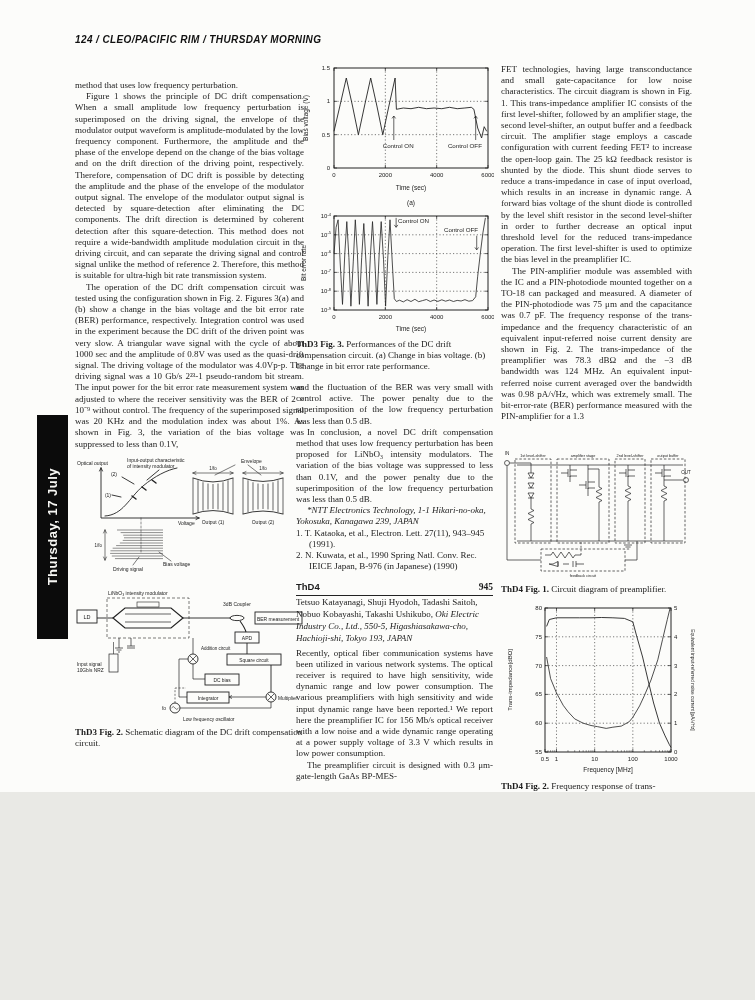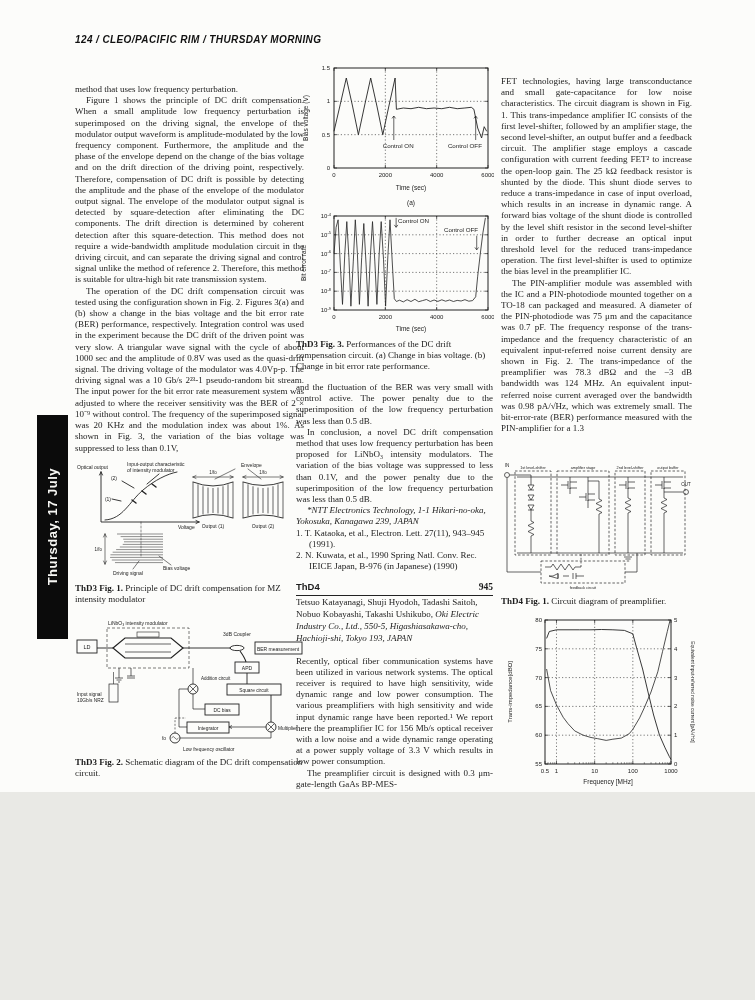--- a/index.html
+++ b/index.html
@@ -5,25 +5,25 @@
   html,body{margin:0;padding:0;background:#e9e9e5;}
   .page{position:relative;width:755px;height:792px;margin:0 auto;background:#fcfcfa;
         font-family:"Liberation Serif",serif;color:#1c1c1c;overflow:hidden;}
   .header{position:absolute;left:75px;top:34px;width:500px;
           font:italic bold 10px "Liberation Sans",sans-serif;letter-spacing:.4px;color:#111;}
   .daytab{position:absolute;left:37px;top:415px;width:31px;height:224px;background:#0b0b0b;
           display:flex;align-items:center;justify-content:center;}
   .daytab span{writing-mode:vertical-rl;transform:rotate(180deg);color:#f6f6f3;
           font:bold 13px "Liberation Sans",sans-serif;letter-spacing:.5px;white-space:nowrap;}
   .col{position:absolute;font-size:9px;line-height:11.2px;text-align:justify;}
-  #col1{left:75px;top:72px;width:229px;}
+  #col1{left:75px;top:80px;width:229px;}
   #col2{left:296px;top:60px;width:197px;}
   #col3{left:501px;top:64px;width:191px;}
   .col p{margin:0;text-indent:11px;}
-  .col p.noind{text-indent:0;margin-top:12px;}
+  .col p.noind{text-indent:0;}
   .fig{margin:6px 0 2px;}
   .figcap{font-size:9px;line-height:11px;text-align:left;margin:3px 0 7px;text-indent:0;}
   .figcap .cl{font-weight:bold;}
   .fnote{font-style:italic;text-indent:0;margin-top:2px;text-align:left;}
   .refs p{margin:0;padding-left:13px;text-indent:-13px;text-align:left;}
   .sess{margin-top:9px;border-bottom:1.3px solid #222;display:flex;justify-content:space-between;
         padding-bottom:1px;align-items:baseline;gap:8px;}
   .sess .code{font:bold 9.5px "Liberation Sans",sans-serif;}
   .sess .pg{font-weight:bold;font-size:9.5px;}
   .title{font:bold 9.5px/11.5px "Liberation Sans",sans-serif;margin:6px 0 5px;text-align:left;}
@@ -111,24 +111,20 @@
         <text x="36" y="41" font-size="5" text-anchor="end">(1)</text>
         <text x="103" y="69" font-size="5">Voltage</text>
         <text x="138" y="14" font-size="4.5" text-anchor="middle">1/fo</text>
         <text x="188" y="14" font-size="4.5" text-anchor="middle">1/fo</text>
         <text x="138" y="68" font-size="5" text-anchor="middle">Output (1)</text>
         <text x="188" y="68" font-size="5" text-anchor="middle">Output (2)</text>
         <text x="27" y="91" font-size="4.5" text-anchor="end">1/fo</text>
         <text x="38" y="115" font-size="5">Driving signal</text>
         <text x="88" y="110" font-size="5">Bias voltage</text>
       </svg>
-      <div class="figcap">
-        <span class="cl">ThD3   Fig. 1.</span>
-        <span>Principle of DC drift compensation for MZ intensity modulator</span>
-      </div>
     </div>
 
     <div class="fig">
       <svg id="svg-thd3fig2" width="229" height="142" viewBox="0 0 229 142">
         <g class="bx">
           <rect x="2" y="28" width="20" height="13"></rect>
           <rect x="32" y="16" width="82" height="40" stroke-dasharray="3 2" stroke-width=".6"></rect>
           <path d="M38,36 L50,26 H96 L108,36 L96,46 H50 Z" stroke-width="1.2"></path>
           <path d="M50,32 H96 M50,40 H96" stroke-width=".7"></path>
           <rect x="62" y="20" width="22" height="5" stroke-width=".6"></rect>

